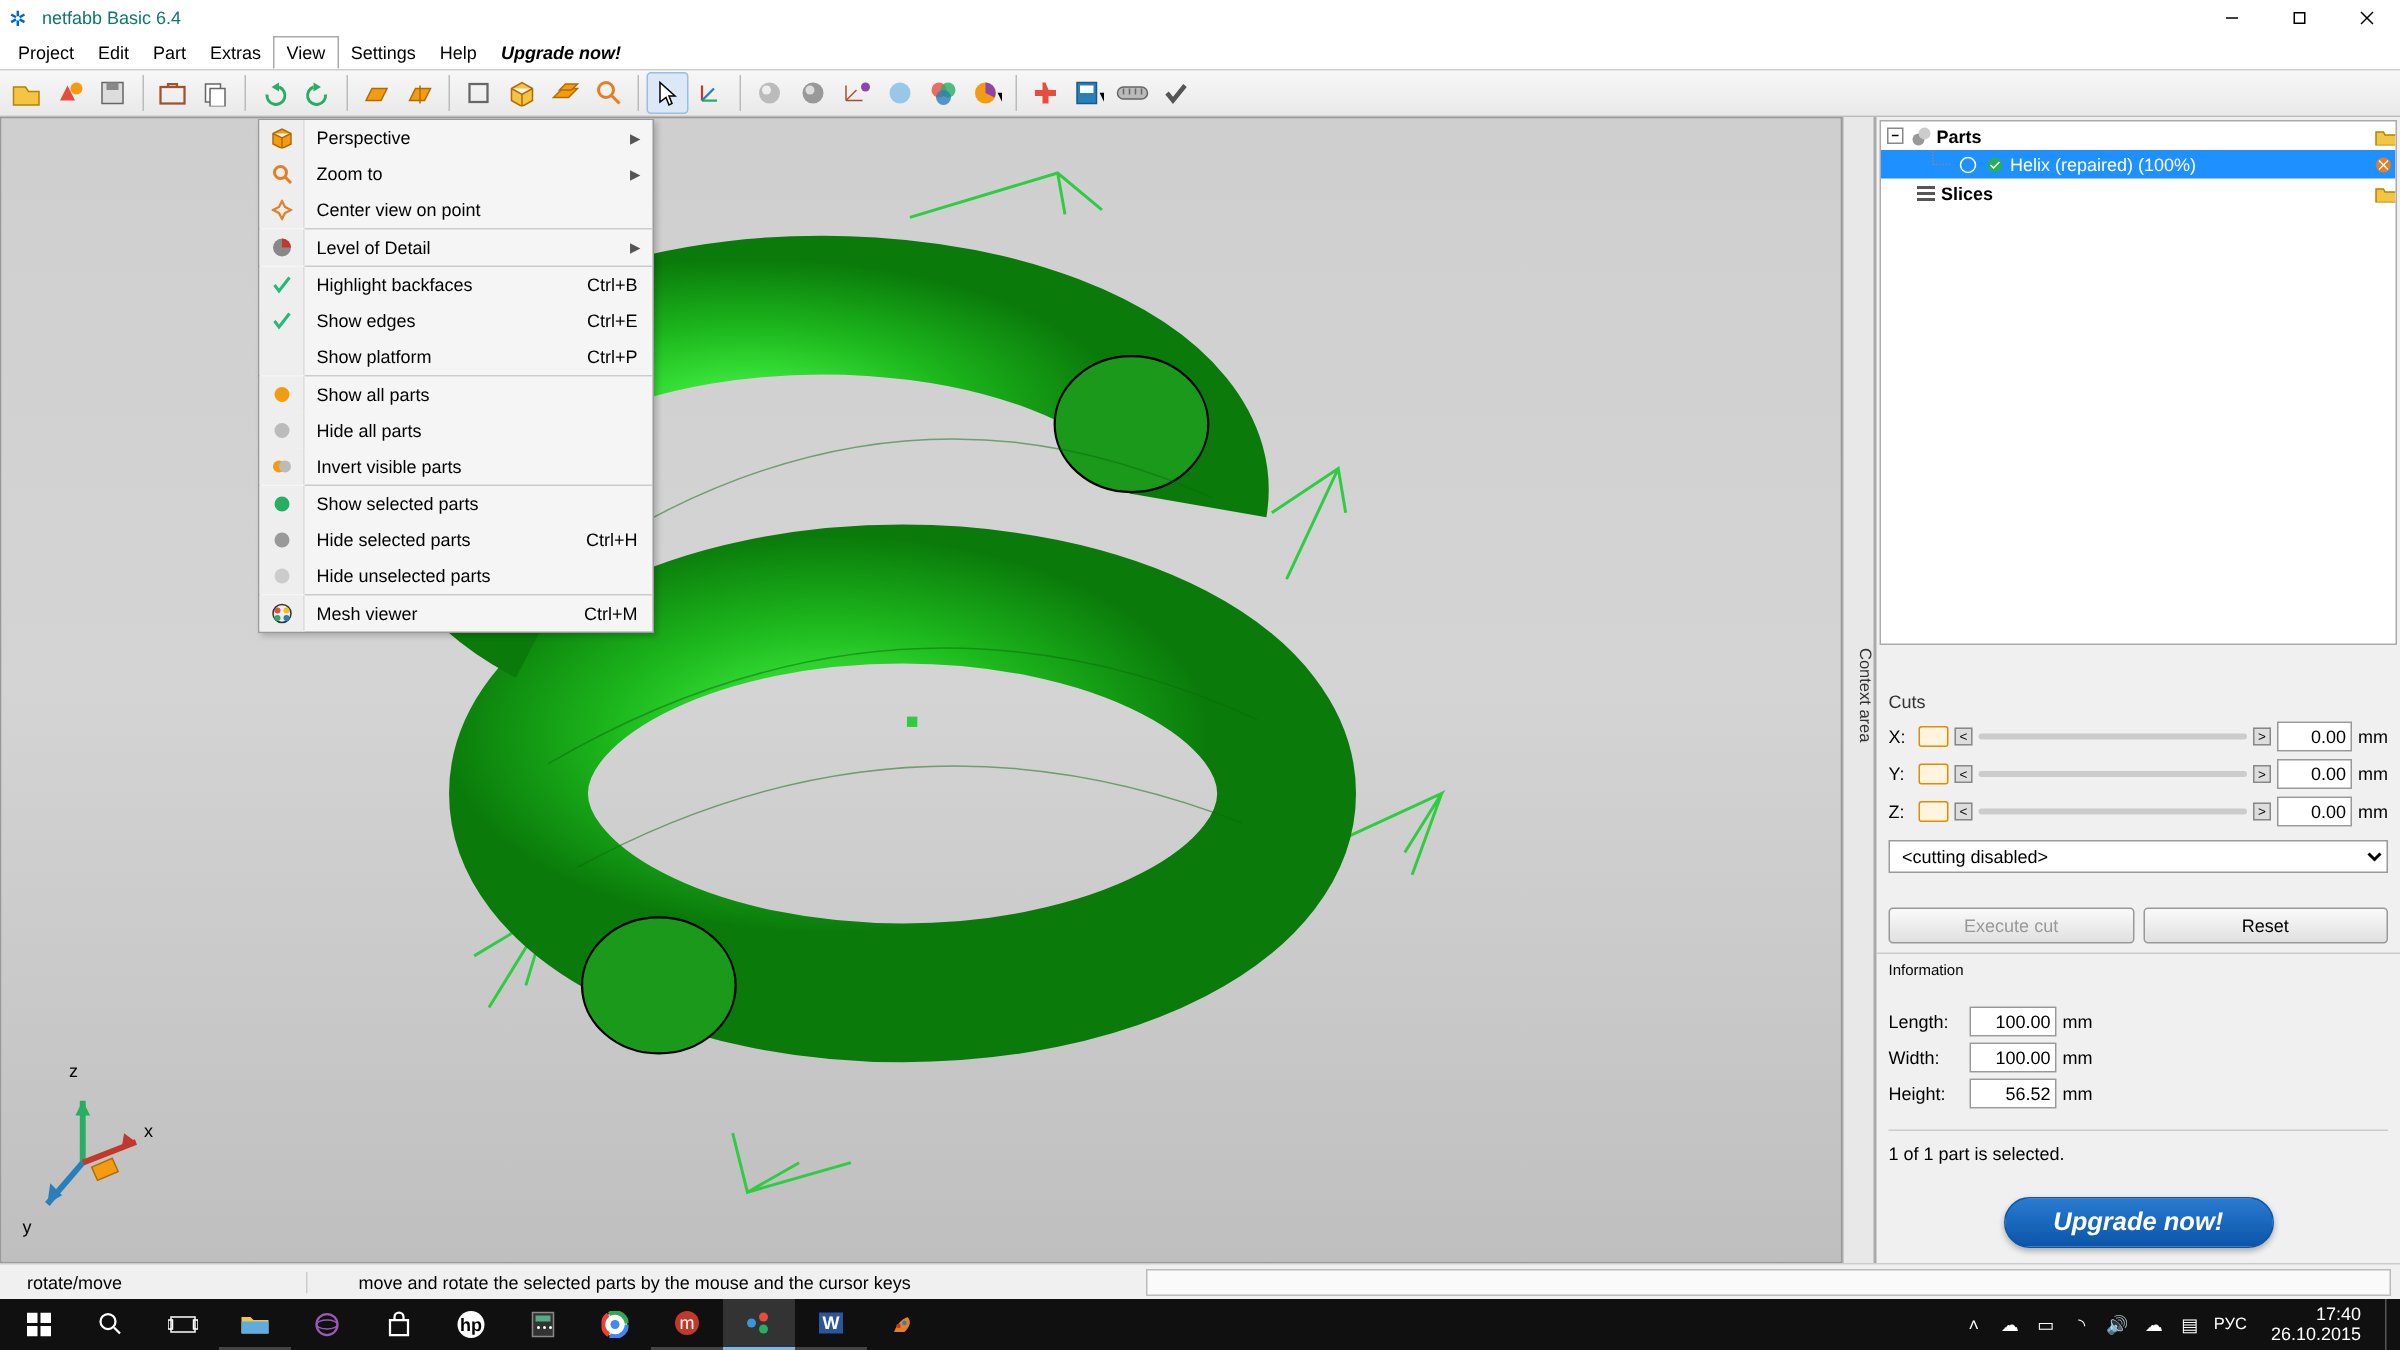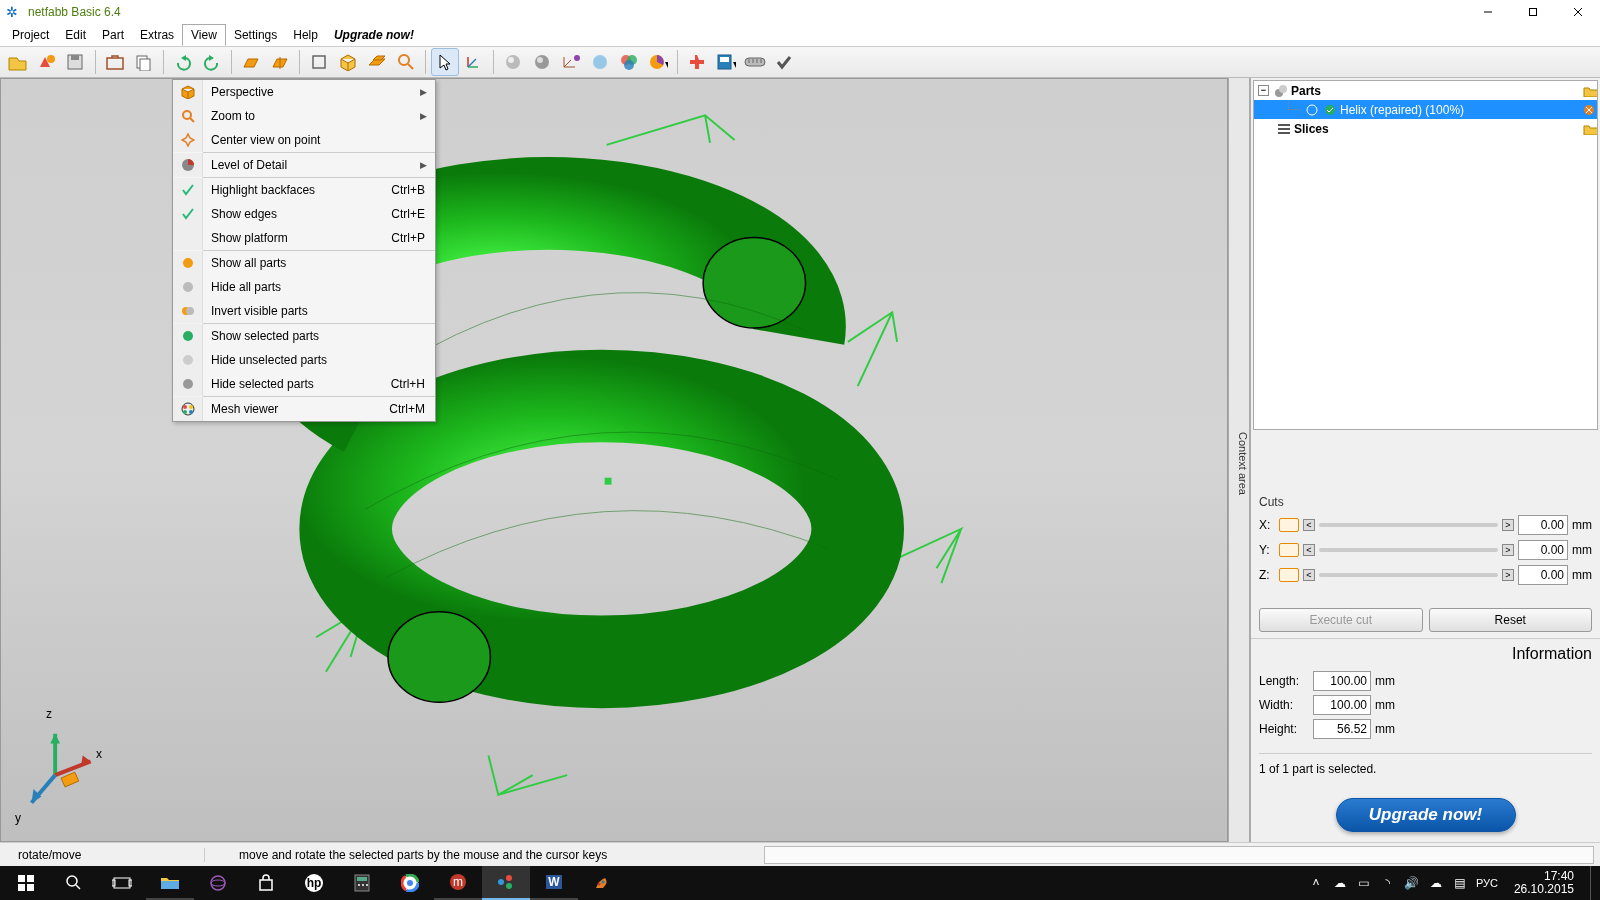--- a/index.html
+++ b/index.html
@@ -1,21 +1,21 @@
 <!DOCTYPE html>
 <html><head>
 <meta charset="utf-8">
 <style>
 * { margin:0; padding:0; box-sizing:border-box; font-family:"Segoe UI",Tahoma,sans-serif; font-size:12px; }
 body { width:1600px; height:900px; background:#fff; overflow:hidden; position:relative; }
 
 
 .titlebar { height:24px; display:flex; align-items:center; padding:0 6px; background:#fff; position:relative; }
 .titlebar .app-icon { width:16px; height:16px; margin-right:6px; color:#0066cc; font-size:14px; line-height:16px; }
-.titlebar .title { font-size:12px; color:#4d7c0f; }
+.titlebar .title { font-size:12px; color:#0f766e; }
 .winbtns { position:absolute; right:0; top:0; display:flex; }
 .winbtn { width:45px; height:24px; display:flex; align-items:center; justify-content:center; color:#000; }
 .winbtn svg { width:10px; height:10px; }
 
 
 .menubar { height:22px; display:flex; align-items:stretch; background:#fff; padding:0 4px; }
 .menubar .mitem { padding:0 8px; display:flex; align-items:center; color:#000; }
 .menubar .mitem.active { background:#fff; border:1px solid #aaa; border-bottom:1px solid #fff; position:relative; z-index:50; }
 .menubar .mitem:last-child { font-style:italic; font-weight:bold; color:#000; }
 
@@ -59,21 +59,21 @@
 .cut-row .sw { width:20px; height:14px; border:1px solid #e68a00; background:#fff4e0; border-radius:2px; }
 .cut-row .sl { width:12px; height:12px; border:1px solid #888; background:#ddd; display:flex; align-items:center; justify-content:center; font-size:9px; }
 .cut-row .track { flex:1; height:4px; background:#ccc; border-radius:2px; }
 .cut-row input { width:50px; height:20px; border:1px solid #999; text-align:right; padding-right:3px; background:#fff; }
 .cuts select { width:100%; height:22px; border:1px solid #999; background:#fff; margin-top:4px; padding-left:4px; }
 .cuts .btnrow { display:flex; gap:6px; margin-top:23px; }
 .cuts button { flex:1; height:24px; border:1px solid #999; background:linear-gradient(#fafafa,#e0e0e0); border-radius:3px; }
 .cuts button:disabled { color:#999; }
 
 .info { padding:6px 8px; border-top:1px solid #ccc; }
-.info-title { font-size:16px; margin-bottom:8px;text-align:right; }
+.info-title { font-size:10px; margin-bottom:18px; }
 .info-grid { display:flex; gap:14px; }
 .info-col { flex:1; }
 .info-row { display:flex; align-items:center; margin-bottom:4px; gap:4px; }
 .info-row .k { width:50px; }
 .info-row input { width:58px; height:20px; border:1px solid #999; text-align:right; padding-right:3px; background:#fff; }
 .info-row .u { width:28px; }
 .sel-text { text-align:left; margin:10px 0 12px; border-top:1px solid #ccc; padding-top:8px; }
 
 .upgrade { margin:4px auto 10px; width:180px; height:34px; background:linear-gradient(#2a7bd1,#0a55a8); border:1px solid #0a55a8; border-radius:17px; display:flex; align-items:center; justify-content:center; color:#fff; font-style:italic; font-weight:bold; font-size:17px; box-shadow:0 2px 4px rgba(0,0,0,.3); }
 
@@ -387,33 +387,33 @@
           <div class="dd-ic">
             <svg width="14" height="14">
               <circle cx="7" cy="7" r="5" fill="#27ae60"></circle>
             </svg>
           </div>
           <div class="dd-lbl">Show selected parts</div>
         </div>
         <div class="dd-row">
           <div class="dd-ic">
             <svg width="14" height="14">
-              <circle cx="7" cy="7" r="5" fill="#ccc"></circle>
-            </svg>
-          </div>
-          <div class="dd-lbl">Hide unselected parts</div>
-        </div>
-        <div class="dd-row">
-          <div class="dd-ic">
-            <svg width="14" height="14">
               <circle cx="7" cy="7" r="5" fill="#999"></circle>
             </svg>
           </div>
           <div class="dd-lbl">Hide selected parts</div>
           <div class="dd-sc">Ctrl+H</div>
+        </div>
+        <div class="dd-row">
+          <div class="dd-ic">
+            <svg width="14" height="14">
+              <circle cx="7" cy="7" r="5" fill="#ccc"></circle>
+            </svg>
+          </div>
+          <div class="dd-lbl">Hide unselected parts</div>
         </div>
         <div class="dd-sep"></div>
         <div class="dd-row">
           <div class="dd-ic">
             <svg width="14" height="14">
               <circle cx="7" cy="7" r="6" fill="none" stroke="#333"></circle>
               <circle cx="4" cy="5" r="2" fill="#e74c3c"></circle>
               <circle cx="10" cy="5" r="2" fill="#f1c40f"></circle>
               <circle cx="4" cy="10" r="2" fill="#27ae60"></circle>
               <circle cx="10" cy="10" r="2" fill="#2980b9"></circle>
@@ -562,20 +562,23 @@
           <div class="cut-row">
             <span class="lbl">Z:</span>
             <span class="sw"></span>
             <span class="sl">&lt;</span>
             <span class="track"></span>
             <span class="sl">&gt;</span>
             <input value="0.00" style="">
             <span>mm</span>
           </div>
         </div>
+      <select>
+        <option>&lt;cutting disabled&gt;</option>
+      </select>
       <div class="btnrow">
         <button disabled="">Execute cut</button>
         <button>Reset</button>
       </div>
     </div>
 
     <div class="info">
       <div class="info-title">Information</div>
       <div class="info-grid">
         <div class="info-col">

